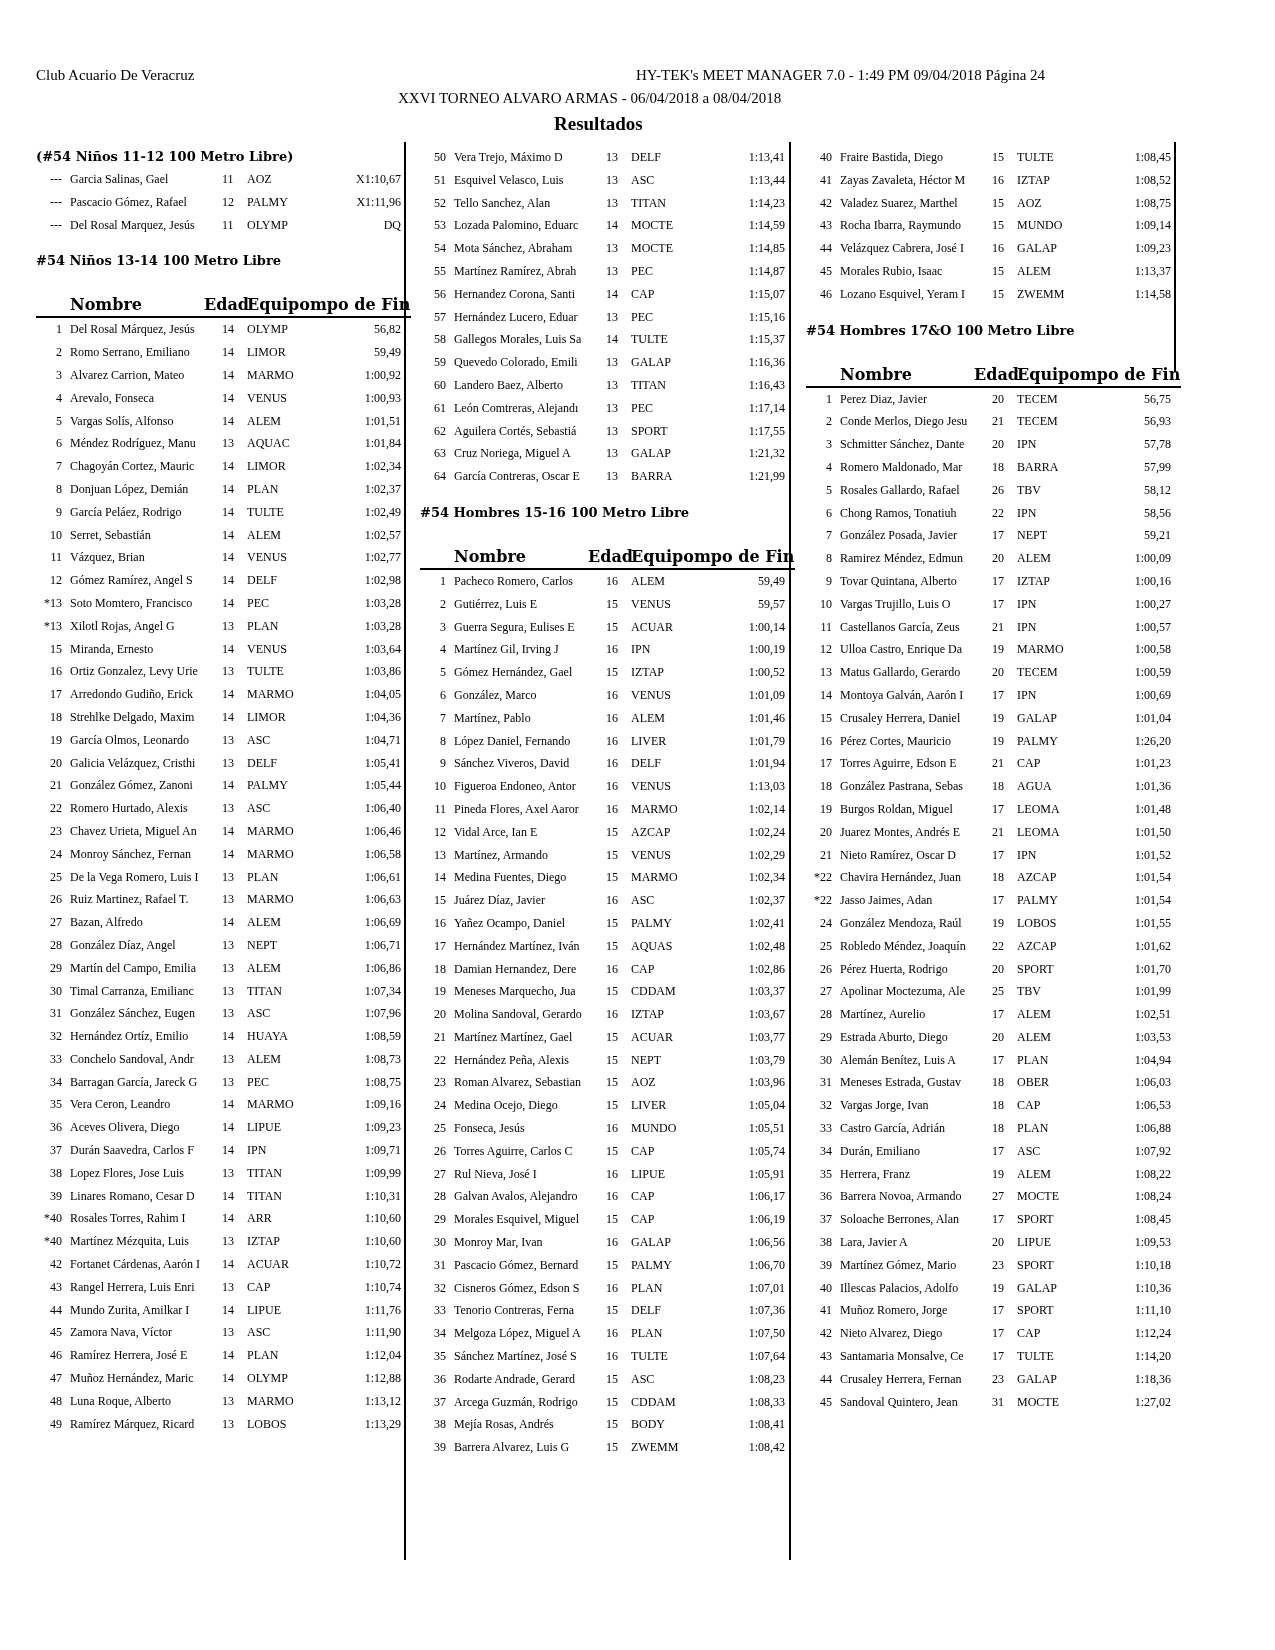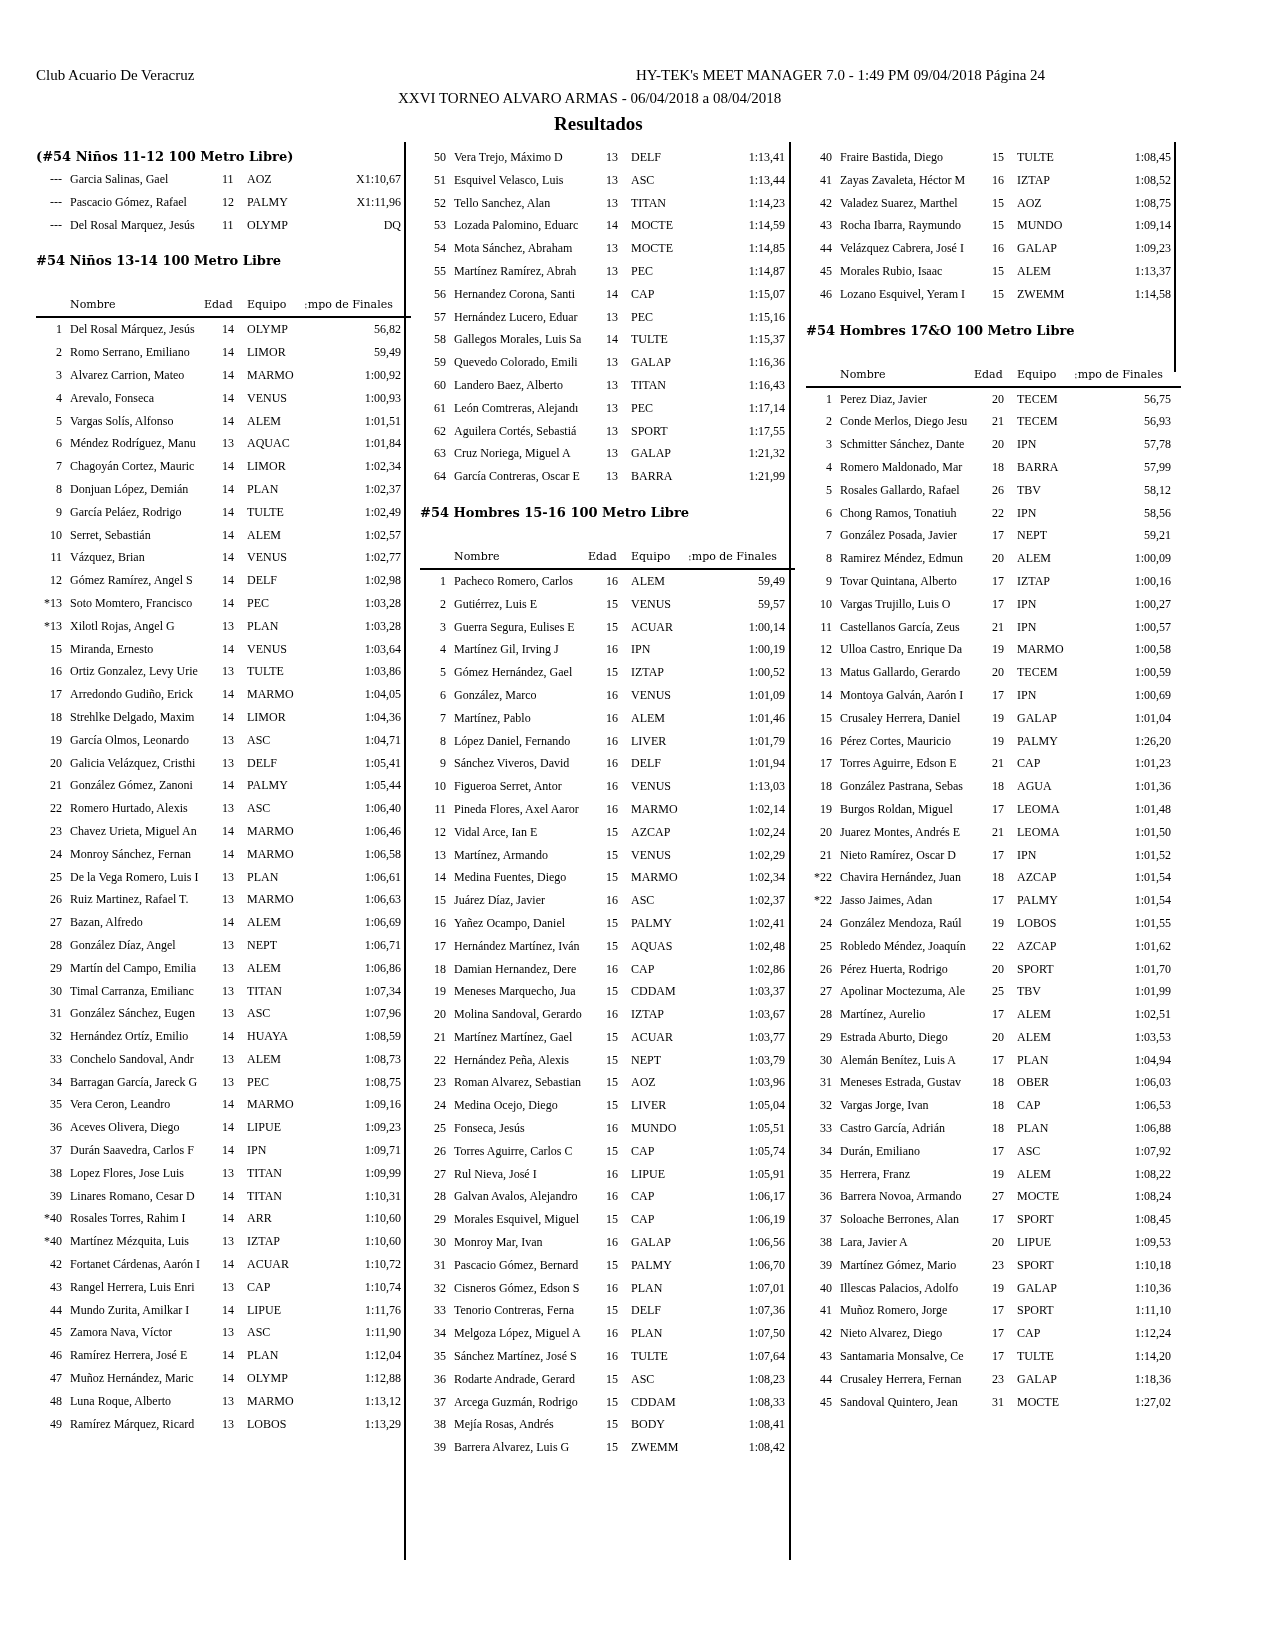--- a/index.html
+++ b/index.html
@@ -10,21 +10,21 @@
   .row { position:relative; height:22.8px; font-size:12px; line-height:22.8px; white-space:nowrap; font-family:"Liberation Serif",serif; }
   .row span { position:absolute; top:0; overflow:hidden; }
   .pl { left:0; width:26px; text-align:right; }
   .nm { left:34px; width:150px; }
   .ag { left:186px; width:22px; }
   .tm { left:211px; width:56px; }
   .ti { left:270px; width:95px; text-align:right; }
   .ev { height:22px; font-size:13px; font-weight:bold; line-height:22px; font-family:"DejaVu Serif",serif; white-space:nowrap; position:relative; }
   .rec { height:22px; font-size:11.5px; font-weight:bold; line-height:22px; font-family:"DejaVu Serif",serif; white-space:nowrap; overflow:hidden; position:relative; }
   .rec span { position:absolute; top:0;margin-top:20px; }
-  .colhdr { height:22px; font-size:11px; font-weight:normal; line-height:22px; border-bottom:2px solid #000; position:relative; font-family:"DejaVu Serif",serif; white-space:nowrap; overflow:hidden; }
+  .colhdr { height:22px; font-size:16px; font-weight:bold; line-height:22px; border-bottom:2px solid #000; position:relative; font-family:"DejaVu Serif",serif; white-space:nowrap; overflow:hidden; }
   .colhdr span { position:absolute; top:0; }
   .gap { height:14px; }
   .vline { position:absolute; width:2px; background:#000; }
 </style>
 </head>
 <body>
 
 <div class="hdr" style="left:36px;top:67px;">Club Acuario De Veracruz</div>
 <div class="hdr" style="left:636px;top:67px;">HY-TEK's MEET MANAGER 7.0 - 1:49 PM  09/04/2018  Página 24</div>
 <div class="hdr" style="left:374px;top:90px;margin-left:24px;">XXVI  TORNEO ALVARO ARMAS - 06/04/2018 a 08/04/2018</div>
@@ -589,21 +589,21 @@
     </div>
     <div class="row">
       <span class="pl">9</span>
       <span class="nm">Sánchez Viveros, David</span>
       <span class="ag">16</span>
       <span class="tm">DELF</span>
       <span class="ti">1:01,94</span>
     </div>
     <div class="row">
       <span class="pl">10</span>
-      <span class="nm">Figueroa Serret, Antor</span>
+      <span class="nm">Figueroa Endoneo, Antor</span>
       <span class="ag">16</span>
       <span class="tm">VENUS</span>
       <span class="ti">1:13,03</span>
     </div>
     <div class="row">
       <span class="pl">11</span>
       <span class="nm">Pineda Flores, Axel Aaror</span>
       <span class="ag">16</span>
       <span class="tm">MARMO</span>
       <span class="ti">1:02,14</span>

